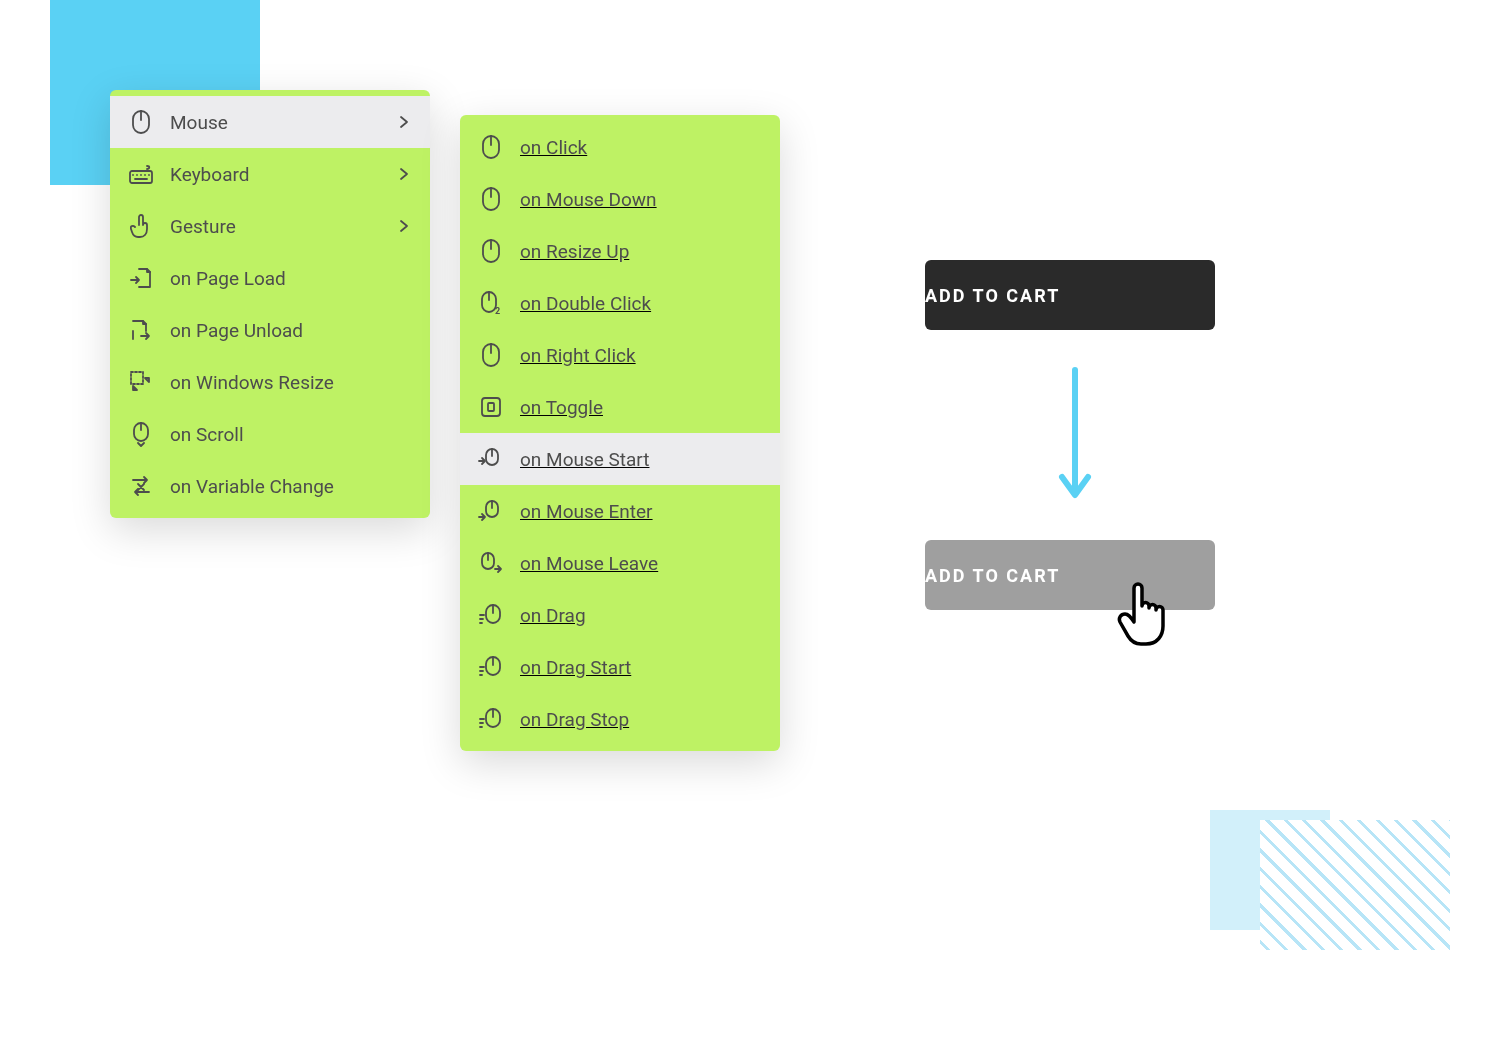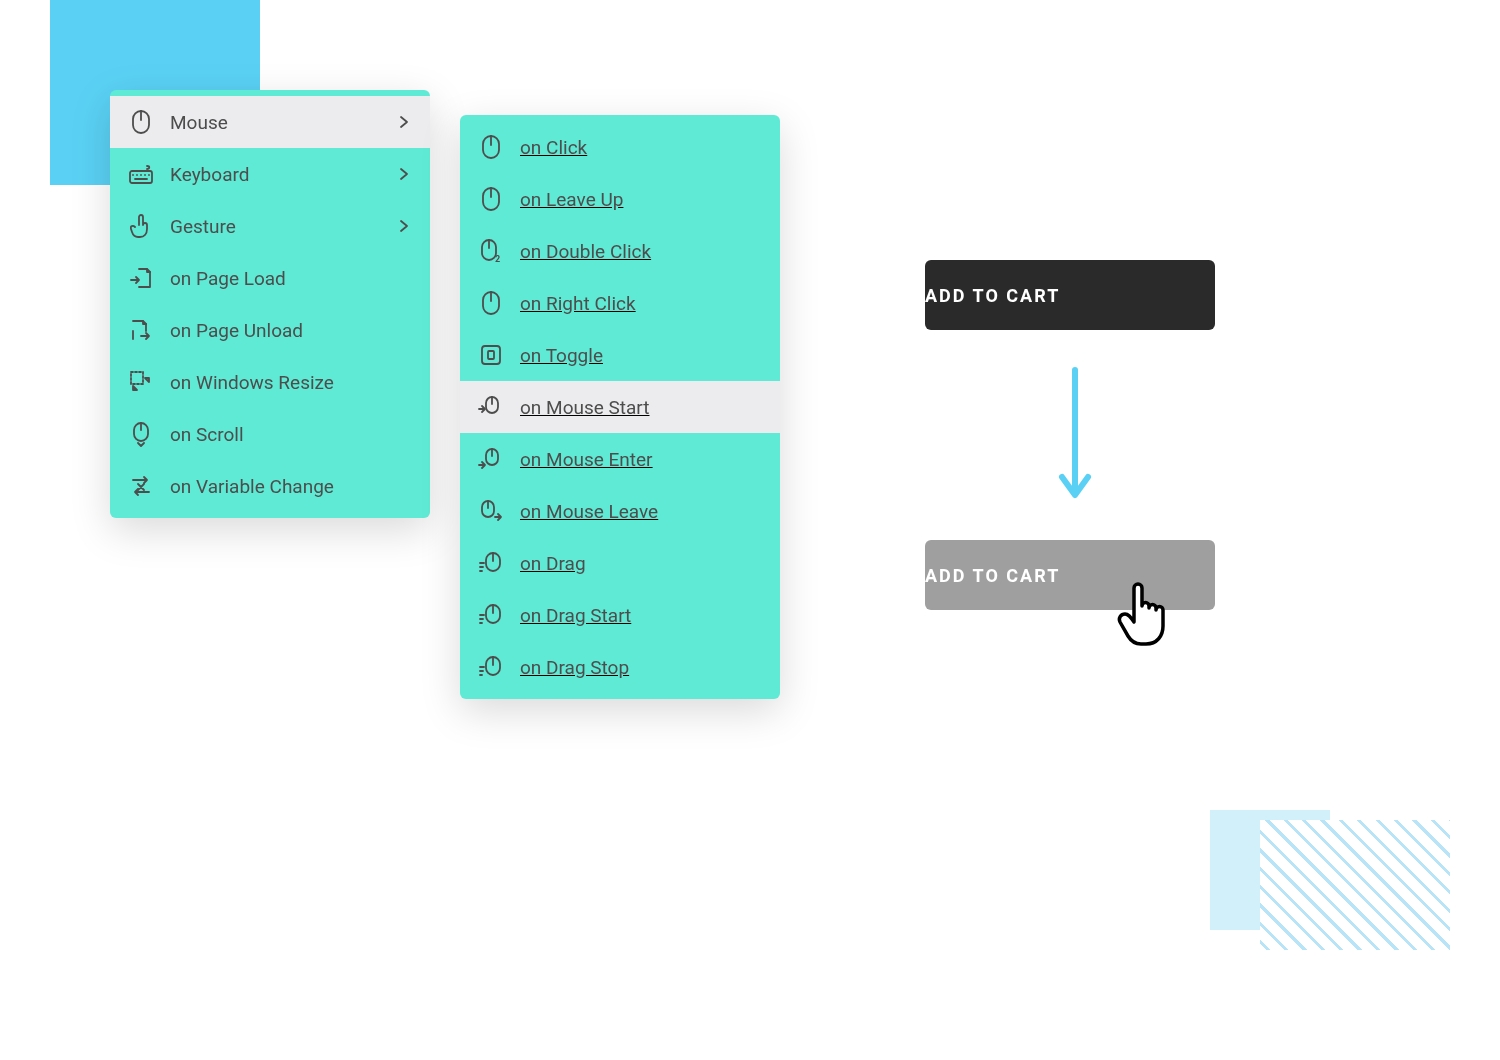--- a/index.html
+++ b/index.html
@@ -14,21 +14,21 @@
   .deco-blue {
     position: absolute;
     top: 0;
     left: 50px;
     width: 210px;
     height: 185px;
     background: #5ad1f4;
   }
   .menu {
     position: absolute;
-    background: #5eead4;
+    background: #bef264;
     border-radius: 6px;
     box-shadow: 0 12px 40px rgba(0,0,0,0.15);
     padding: 6px 0;
   }
   .menu1 { top: 90px; left: 110px; width: 320px; }
   .menu2 { top: 115px; left: 460px; width: 320px; text-decoration: underline; }
   .menu-item {
     display: flex;
     align-items: center;
     padding: 13px 18px;
@@ -221,21 +221,30 @@
       </span>
       <span class="label">on Click</span>
     </div>
     <div class="menu-item">
       <span class="icon">
         <svg width="22" height="26" viewBox="0 0 22 26">
           <rect x="3" y="2" width="16" height="22" rx="8" fill="none" stroke="#4d4d4d" stroke-width="1.8" stroke-linecap="round" stroke-linejoin="round"></rect>
           <line x1="11" y1="2" x2="11" y2="11" fill="none" stroke="#4d4d4d" stroke-width="1.8" stroke-linecap="round" stroke-linejoin="round"></line>
         </svg>
       </span>
-      <span class="label">on Leave Up</span>
+      <span class="label">on Mouse Down</span>
+    </div>
+    <div class="menu-item">
+      <span class="icon">
+        <svg width="22" height="26" viewBox="0 0 22 26">
+          <rect x="3" y="2" width="16" height="22" rx="8" fill="none" stroke="#4d4d4d" stroke-width="1.8" stroke-linecap="round" stroke-linejoin="round"></rect>
+          <line x1="11" y1="2" x2="11" y2="11" fill="none" stroke="#4d4d4d" stroke-width="1.8" stroke-linecap="round" stroke-linejoin="round"></line>
+        </svg>
+      </span>
+      <span class="label">on Resize Up</span>
     </div>
     <div class="menu-item">
       <span class="icon">
         <svg width="24" height="26" viewBox="0 0 24 26">
           <rect x="3" y="2" width="14" height="20" rx="7" fill="none" stroke="#4d4d4d" stroke-width="1.8" stroke-linecap="round" stroke-linejoin="round"></rect>
           <line x1="10" y1="2" x2="10" y2="10" fill="none" stroke="#4d4d4d" stroke-width="1.8" stroke-linecap="round" stroke-linejoin="round"></line>
           <text x="16" y="24" font-size="9" font-weight="bold" fill="#4d4d4d">2</text>
         </svg>
       </span>
       <span class="label">on Double Click</span>

